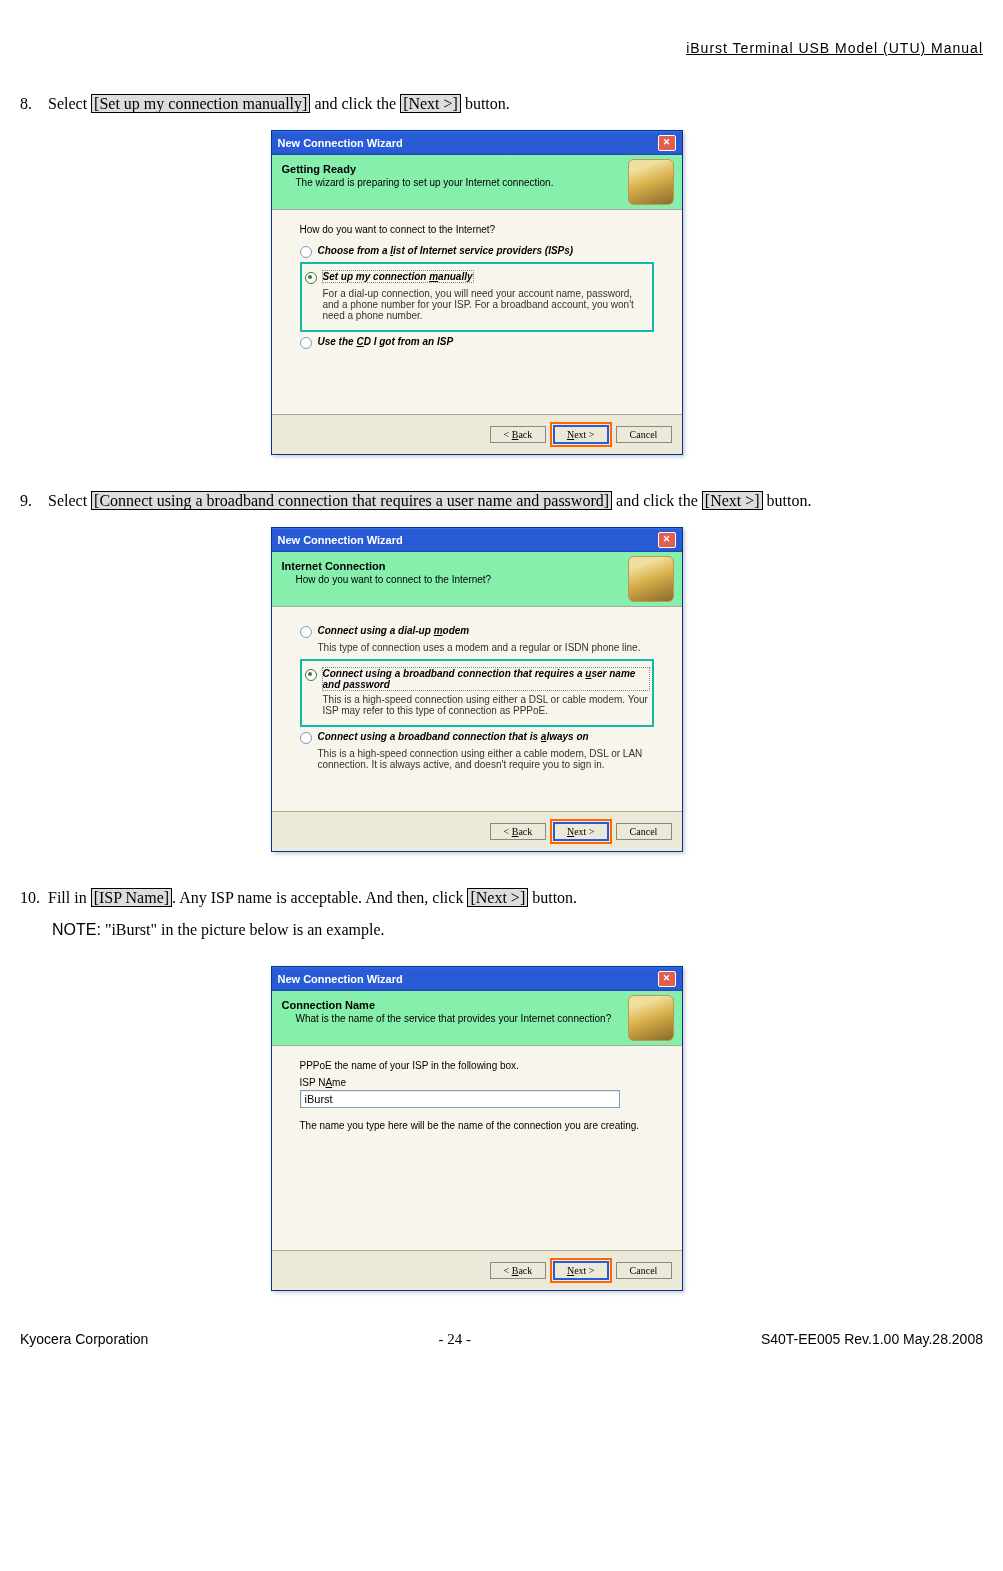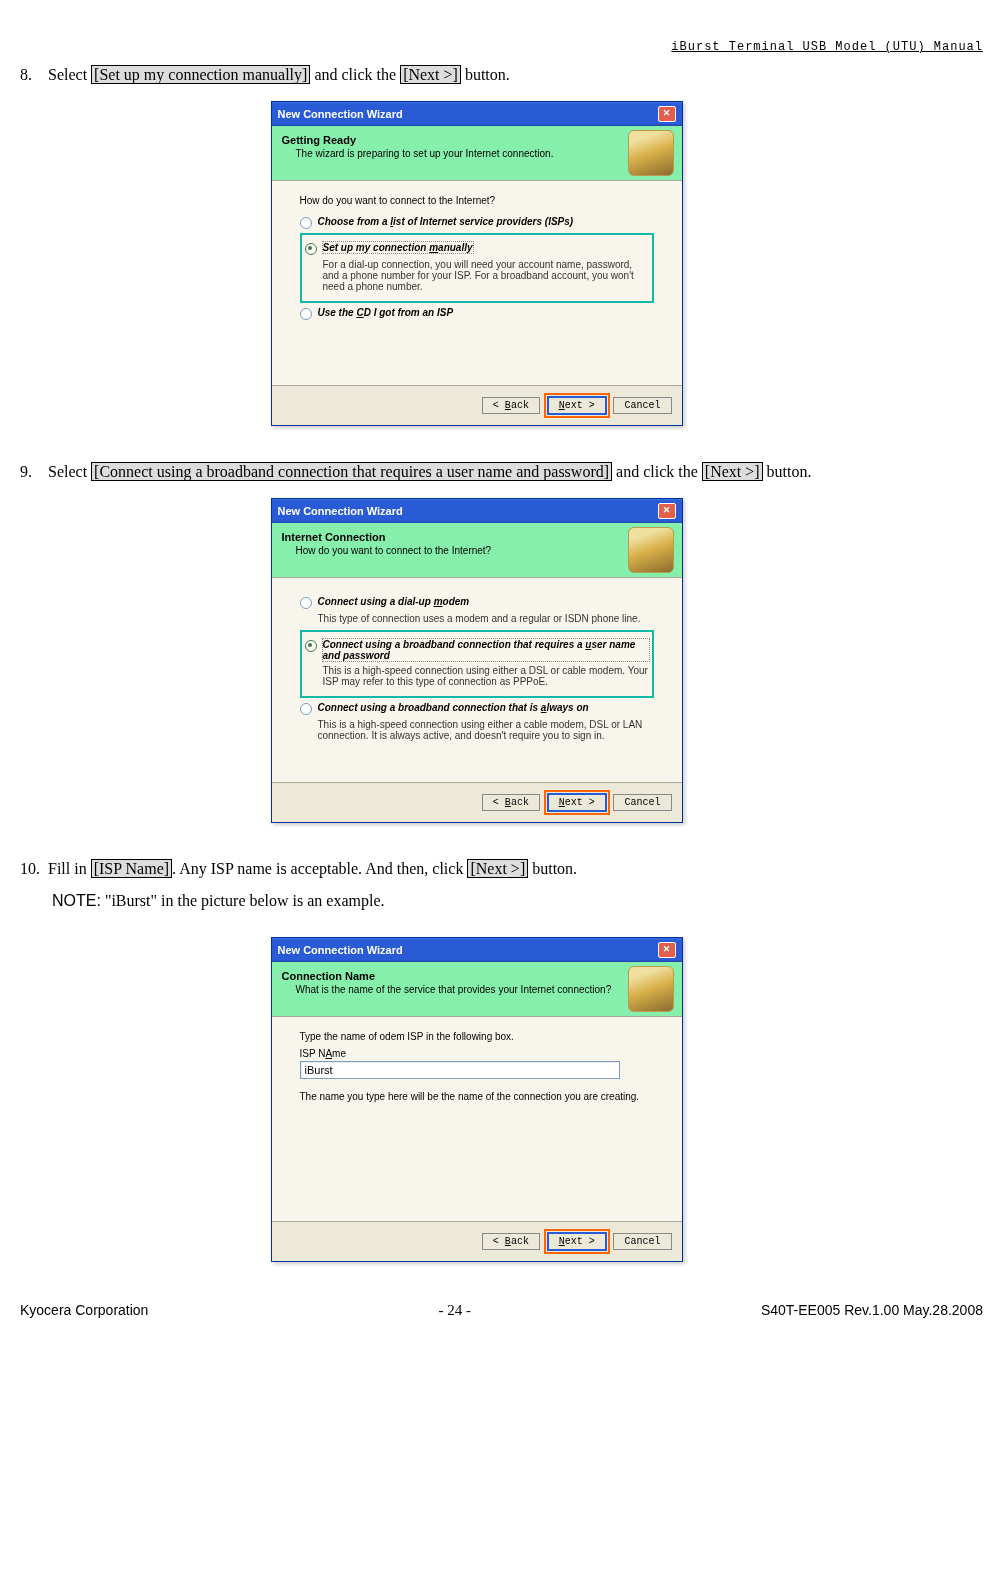--- a/index.html
+++ b/index.html
@@ -6,25 +6,25 @@
     font-family: "Century", "Times New Roman", serif;
     font-size: 16px;
     margin: 0;
     padding: 40px 20px 30px 20px;
     background: #fff;
     color: #000;
     width: 963px;
   }
   .page-header {
     text-align: right;
-    font-family: Liberation Mono, monospace;
-    font-size: 12px;
+    font-family: Liberation Sans, sans-serif;
+    font-size: 14px;
     text-decoration: underline;
     letter-spacing: 1px;
-    margin-bottom: 5px;
+    margin-bottom: 32px;
   }
   .step {
     margin-bottom: 30px;
   }
   .step-text {
     line-height: 2;
   }
   .indent {
     padding-left: 32px;
   }
@@ -153,21 +153,21 @@
     padding: 3px;
     margin: 3px 0;
   }
   .wiz-footer {
     border-top: 1px solid #aca899;
     padding: 10px;
     text-align: right;
     background: #ece9d8;
   }
   .wiz-btn {
-    font-family: Liberation Mono, monospace;
+    font-family: Liberation Serif, serif;
     font-size: 10px;
     padding: 2px 10px;
     background: #ece9d8;
     border: 1px solid #888;
     margin-left: 4px;
     min-width: 56px;
   }
   .wiz-btn.default {
     border: 2px solid #2a5bd7;
   }
@@ -308,21 +308,21 @@
       <div class="titlebar">
         <span>New Connection Wizard</span>
         <span class="titlebar-close">✕</span>
       </div>
       <div class="wiz-header">
         <div class="title">Connection Name</div>
         <div class="sub">What is the name of the service that provides your Internet connection?</div>
         <div class="icon"></div>
       </div>
       <div class="wiz-body">
-        <div>Type the name of odem ISP in the following box.</div>
+        <div>PPPoE the name of your ISP in the following box.</div>
         <div class="input-label">ISP N<span class="u">A</span>me</div>
         <div class="input-line">iBurst</div>
         <div style="margin-top:12px;">The name you type here will be the name of the connection you are creating.</div>
       </div>
       <div class="wiz-footer">
         <button class="wiz-btn">&lt; <span class="u">B</span>ack</button>
         <button class="wiz-btn default highlighted"><span class="u">N</span>ext &gt;</button>
         <button class="wiz-btn">Cancel</button>
       </div>
     </div>

